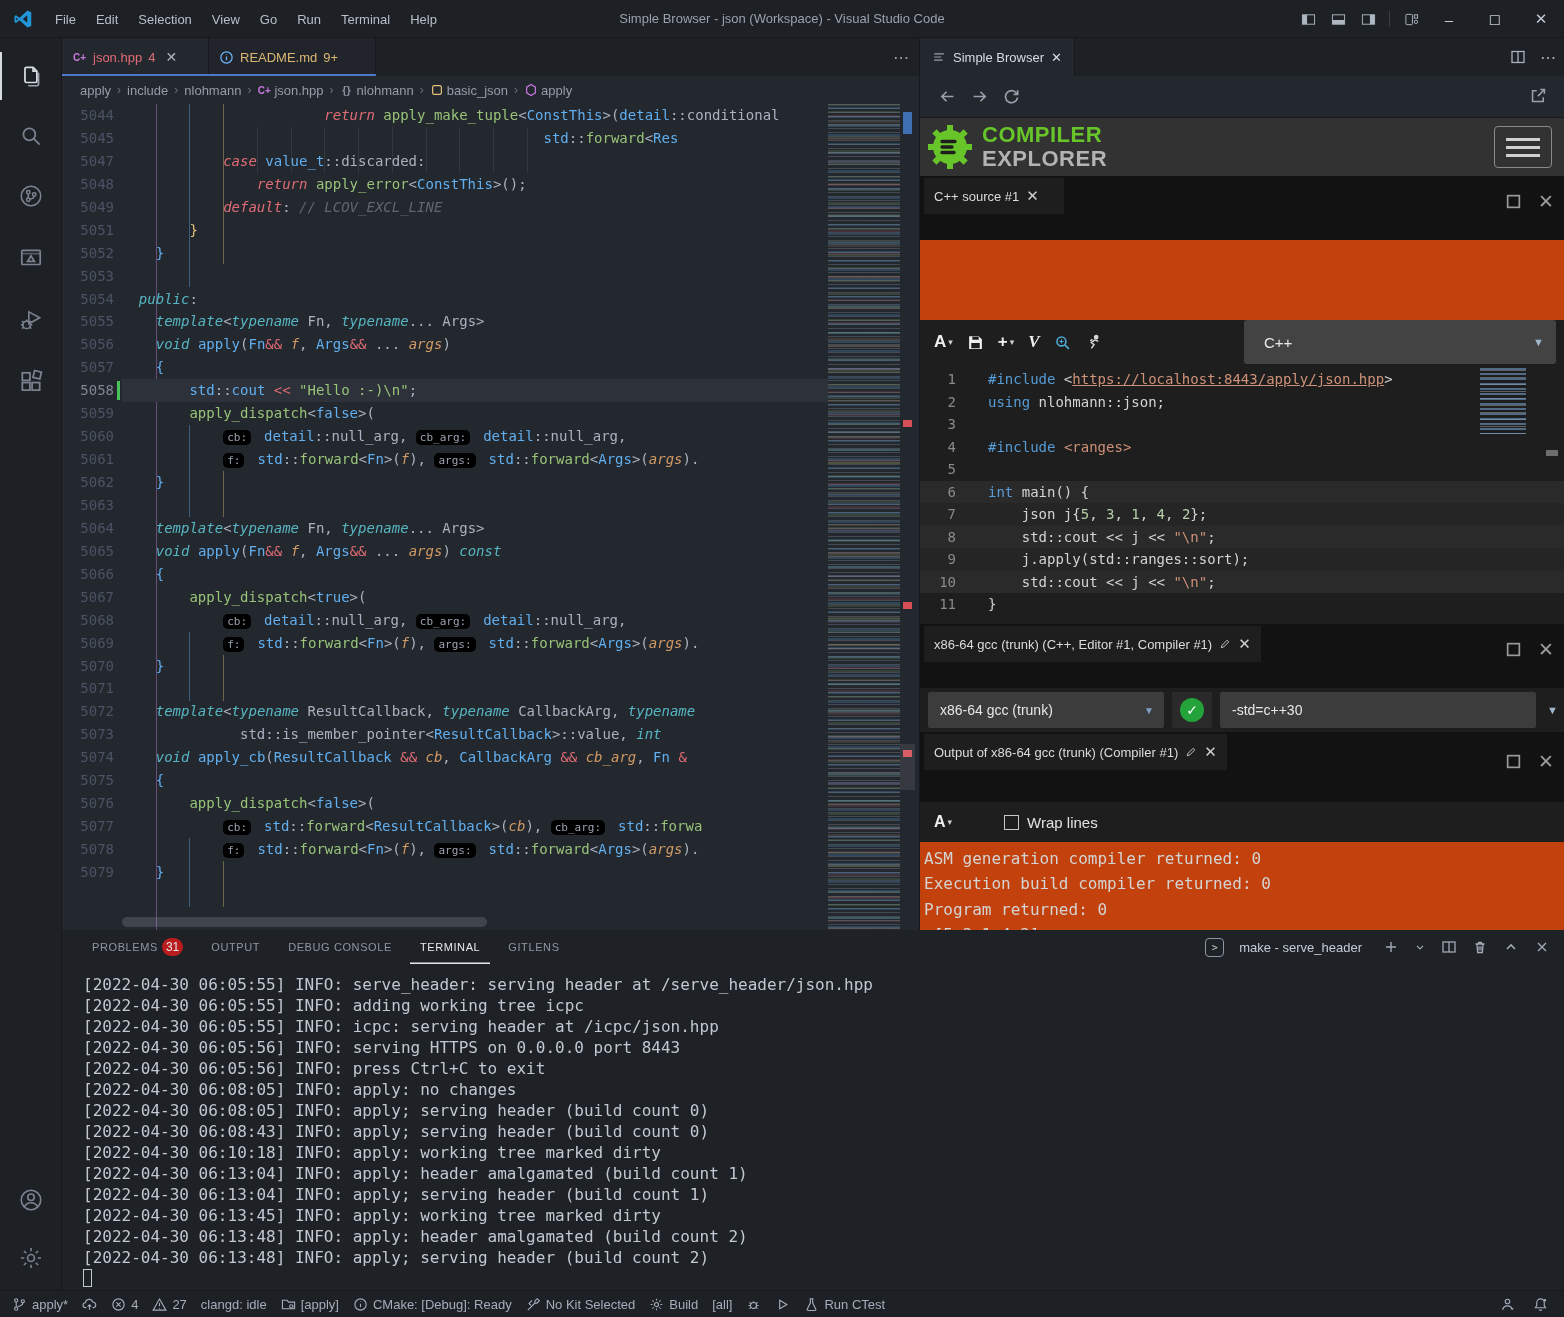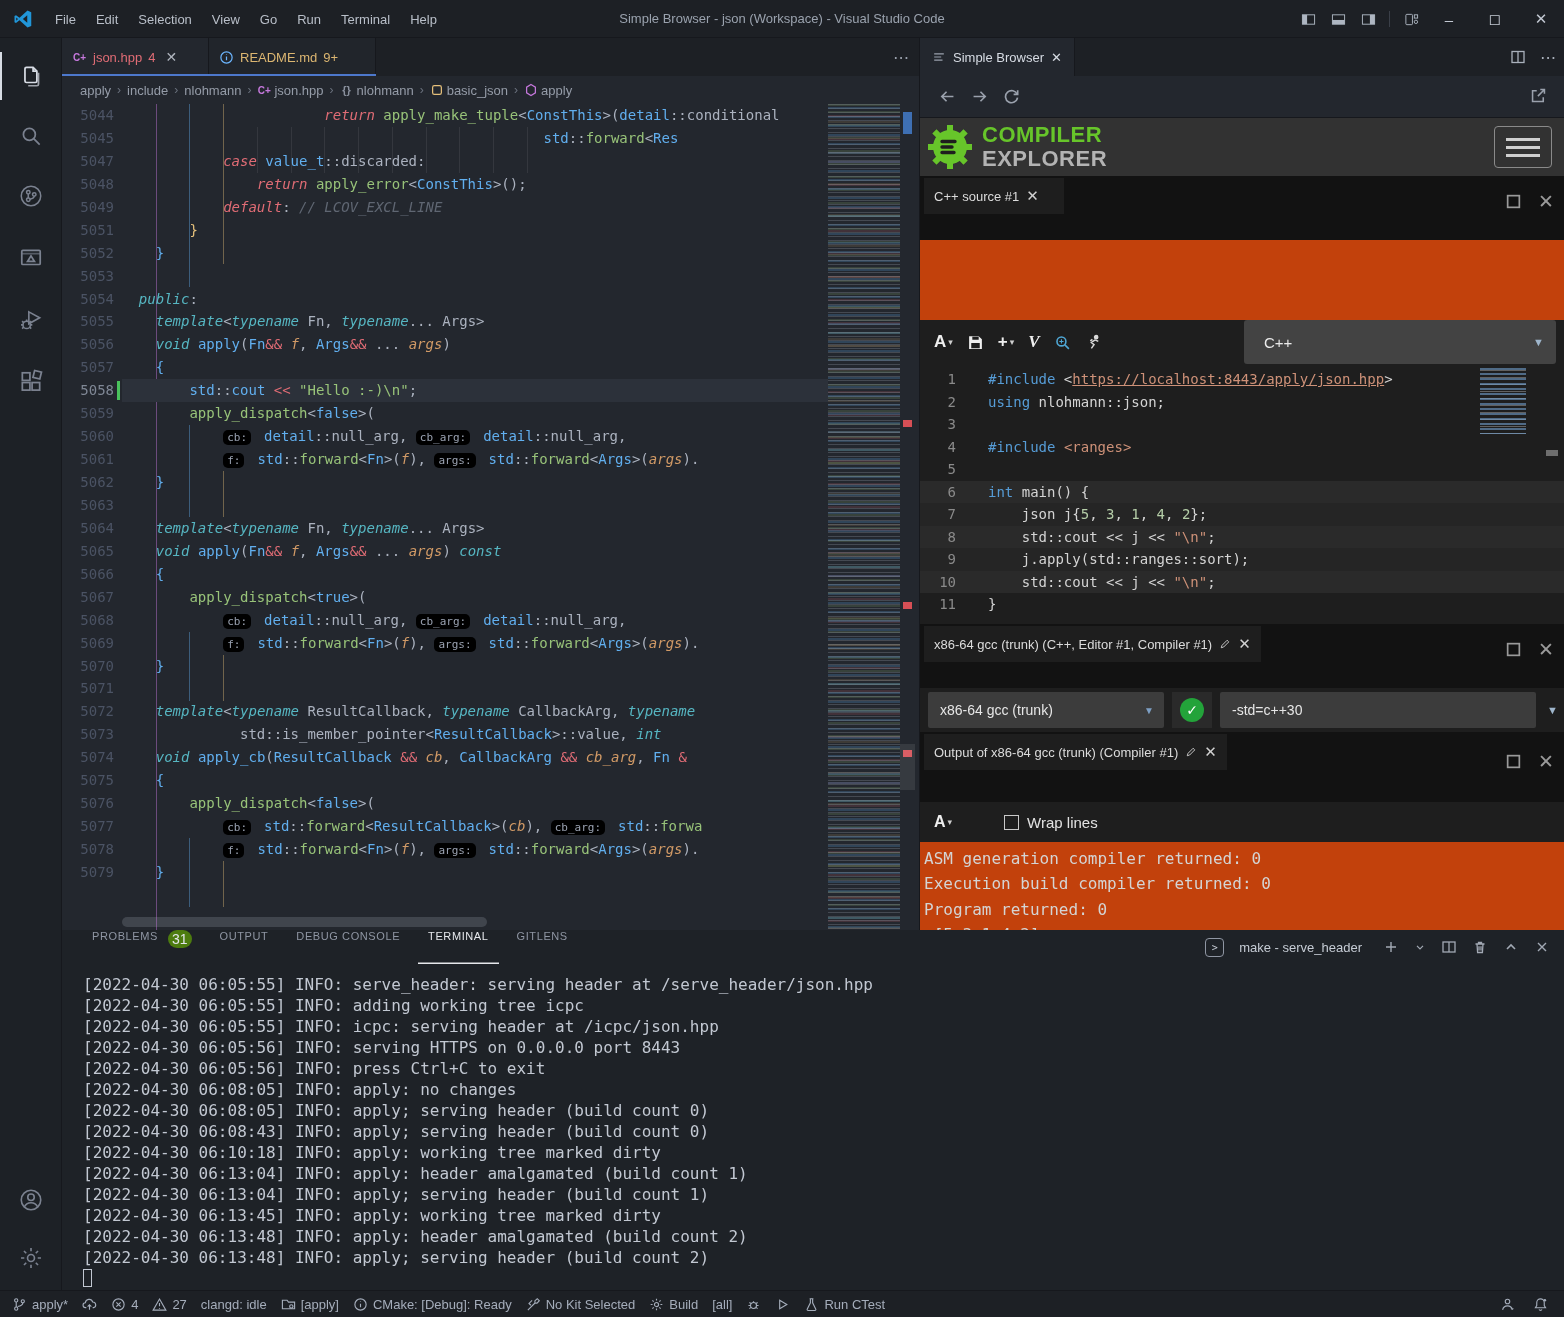--- a/index.html
+++ b/index.html
@@ -149,23 +149,23 @@
 
   #wrap-row{position:absolute;left:0;top:684px;width:100%;height:40px;background:#1e1e1e;display:flex;align-items:center}
   #wrap-box{width:15px;height:15px;border:1.5px solid #c9c9c9;margin-left:52px;background:transparent}
   #wrap-label{color:#e2e2e2;font-size:15px;margin-left:8px}
   #ce-output{position:absolute;left:4px;top:728px;width:620px;height:152px;font-family:"DejaVu Sans Mono",monospace;
     font-size:16px;color:#d4d4d4;line-height:25.3px;white-space:pre}
 
   
   #panel{position:absolute;left:62px;top:930px;width:1502px;height:360px;background:#1e2227}
   #panel-tabs{position:absolute;left:20px;top:0;height:34px;display:flex;align-items:center;gap:8px}
-  .ptab{font-size:11px;letter-spacing:.6px;color:#8f96a3;padding:0 10px;height:34px;display:flex;align-items:flex-start;gap:10px}
+  .ptab{font-size:11px;letter-spacing:.6px;color:#8f96a3;padding:0 10px;height:34px;display:flex;align-items:center;gap:4px}
   .ptab.active{color:#e6e8ec;box-shadow:inset 0 -1.5px 0 #e6e8ec}
-  .pbadge{background:#4d7c0f;color:#e3e6ea;font-size:14px;min-width:18px;height:18px;border-radius:9px;
+  .pbadge{background:#b91c1c;color:#e3e6ea;font-size:12px;min-width:18px;height:18px;border-radius:9px;
     display:flex;align-items:center;justify-content:center;padding:0 4px;letter-spacing:0}
   #panel-right{position:absolute;right:14px;top:0;height:34px;display:flex;align-items:center;gap:15px;color:#a2a9b4}
   #term-glyph{width:19px;height:19px;border:1px solid #8f96a3;border-radius:4px;color:#c6ccd5;font-size:10px;
     display:flex;align-items:center;justify-content:center;font-family:"DejaVu Sans Mono",monospace}
   #term-title{color:#c6ccd5;font-size:13px;margin-right:6px}
   #panel-right .icon{width:16px;height:16px}
   #terminal{position:absolute;left:21px;top:44px;width:1460px;font-family:"DejaVu Sans Mono",monospace;
     font-size:16px;line-height:21px;color:#c2c8d2;white-space:pre}
   #term-cursor{display:inline-block;width:9px;height:18px;border:1px solid #c2c8d2;vertical-align:-3px}
 

